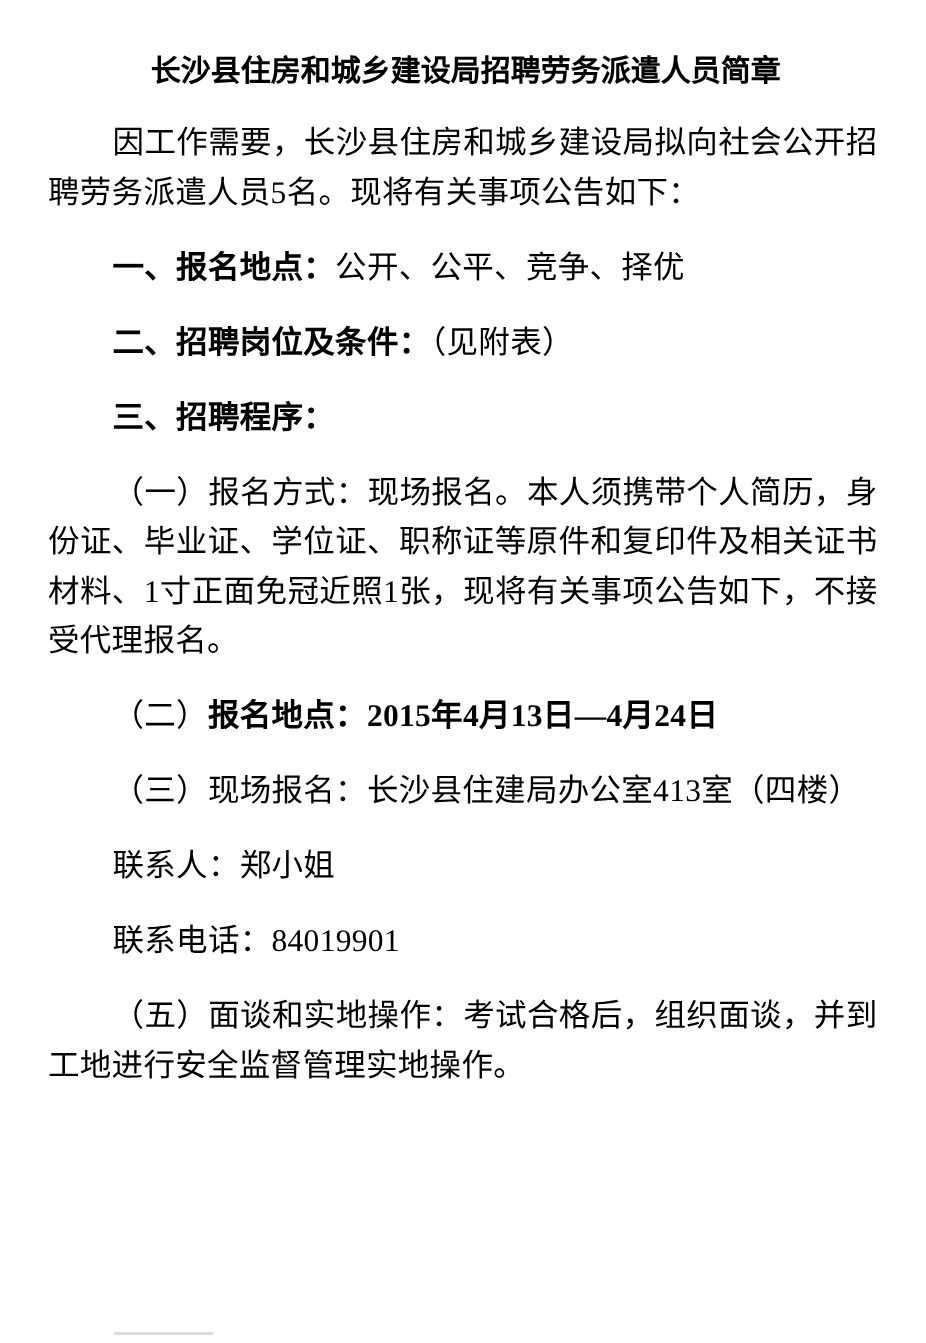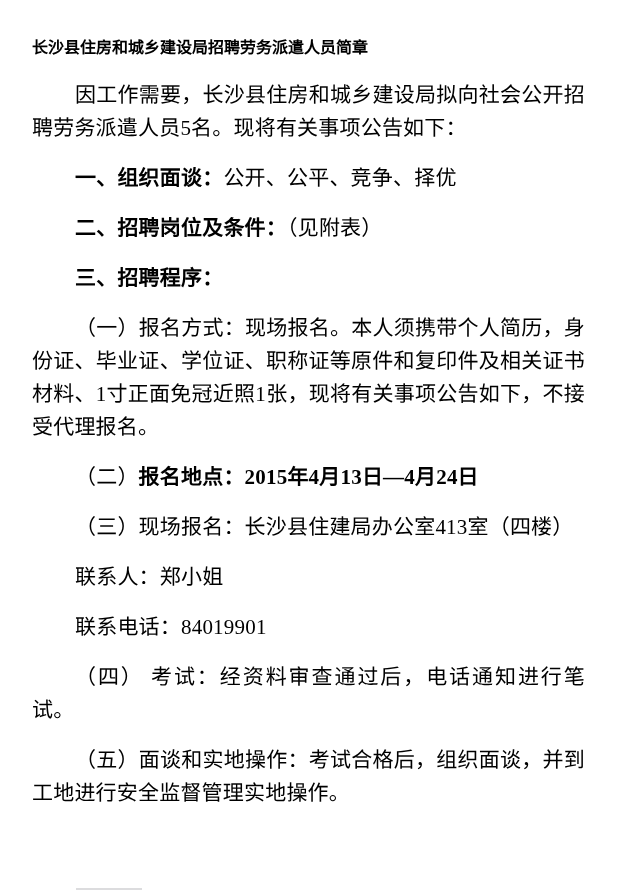--- a/index.html
+++ b/index.html
@@ -12,24 +12,24 @@
     height: 895px;
     position: relative;
     overflow: hidden;
     font-family: "Liberation Serif", "DejaVu Serif", serif;
     color: #000000;
   }
   .document {
     padding: 34px 28px 0 32px;
   }
   .title {
-    font-size: 16px;
+    font-size: 20px;
     line-height: 28px;
     font-weight: bold;
-    text-align: left;
+    text-align: center;
     margin: 0 0 14px 0;
   }
   .para {
     font-size: 21px;
     line-height: 33px;
     margin: 17px 4px 0 0;
     text-indent: 43px;
     text-align: justify;
     letter-spacing: 0.2px;
   }
@@ -49,36 +49,35 @@
 </style>
 </head>
 <body>
 
 <div class="document">
 
   <h1 class="title">长沙县住房和城乡建设局招聘劳务派遣人员简章</h1>
 
   <p class="para"><span>因工作需要，长沙县住房和城乡建设局拟向社会公开招聘劳务派遣人员5名。现将有关事项公告如下：</span></p>
 
-  <p class="para"><span class="b">一、组织面谈：</span><span>公开、公平、竞争、择优</span></p>
+  <p class="para"><span class="b">一、报名地点：</span><span>公开、公平、竞争、择优</span></p>
 
   <p class="para"><span class="b">二、招聘岗位及条件：</span><span>（见附表）</span></p>
 
   <p class="para"><span class="b">三、招聘程序：</span></p>
 
   <p class="para"><span>（一）报名方式：现场报名。本人须携带个人简历，身份证、毕业证、学位证、职称证等原件和复印件及相关证书材料、1寸正面免冠近照1张，现将有关事项公告如下，不接受代理报名。</span></p>
 
   <p class="para"><span>（二）</span><span class="b">报名地点：2015年4月13日—4月24日</span></p>
 
   <p class="para"><span>（三）现场报名：长沙县住建局办公室413室（四楼）</span></p>
 
   <p class="para"><span>联系人：郑小姐</span></p>
 
   <p class="para"><span>联系电话：84019901</span></p>
 
-  <p class="para"><span>（四） 考试：经资料审查通过后，电话通知进行笔试。</span></p>
 
   <p class="para"><span>（五）面谈和实地操作：考试合格后，组织面谈，并到工地进行安全监督管理实地操作。</span></p>
 
 
 </div>
 
 <div class="clipped-next-line-artifact"></div>
 
 </body></html>

